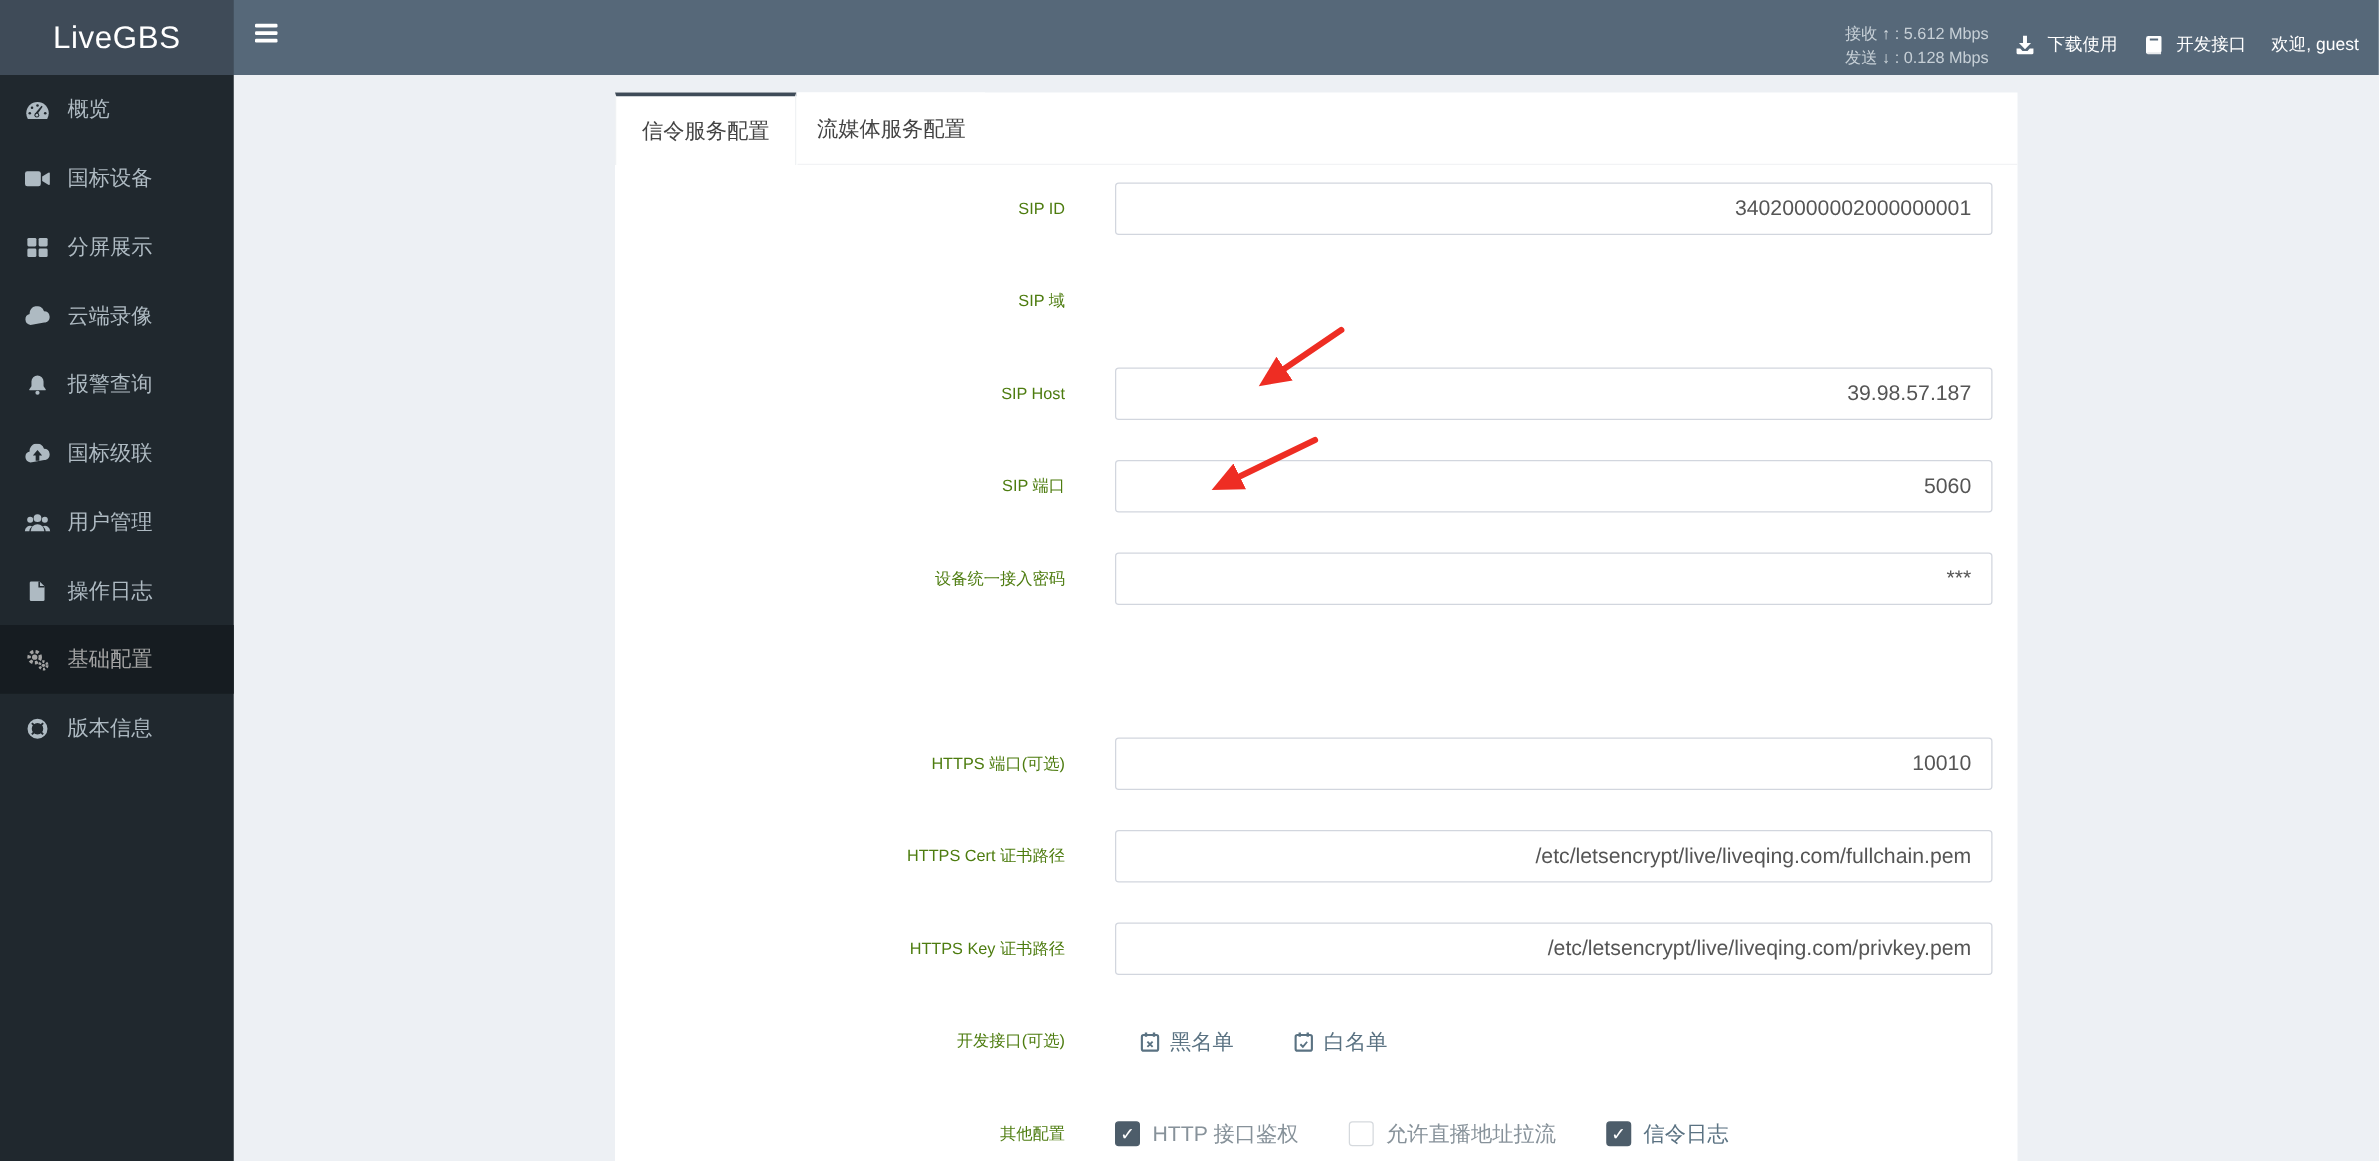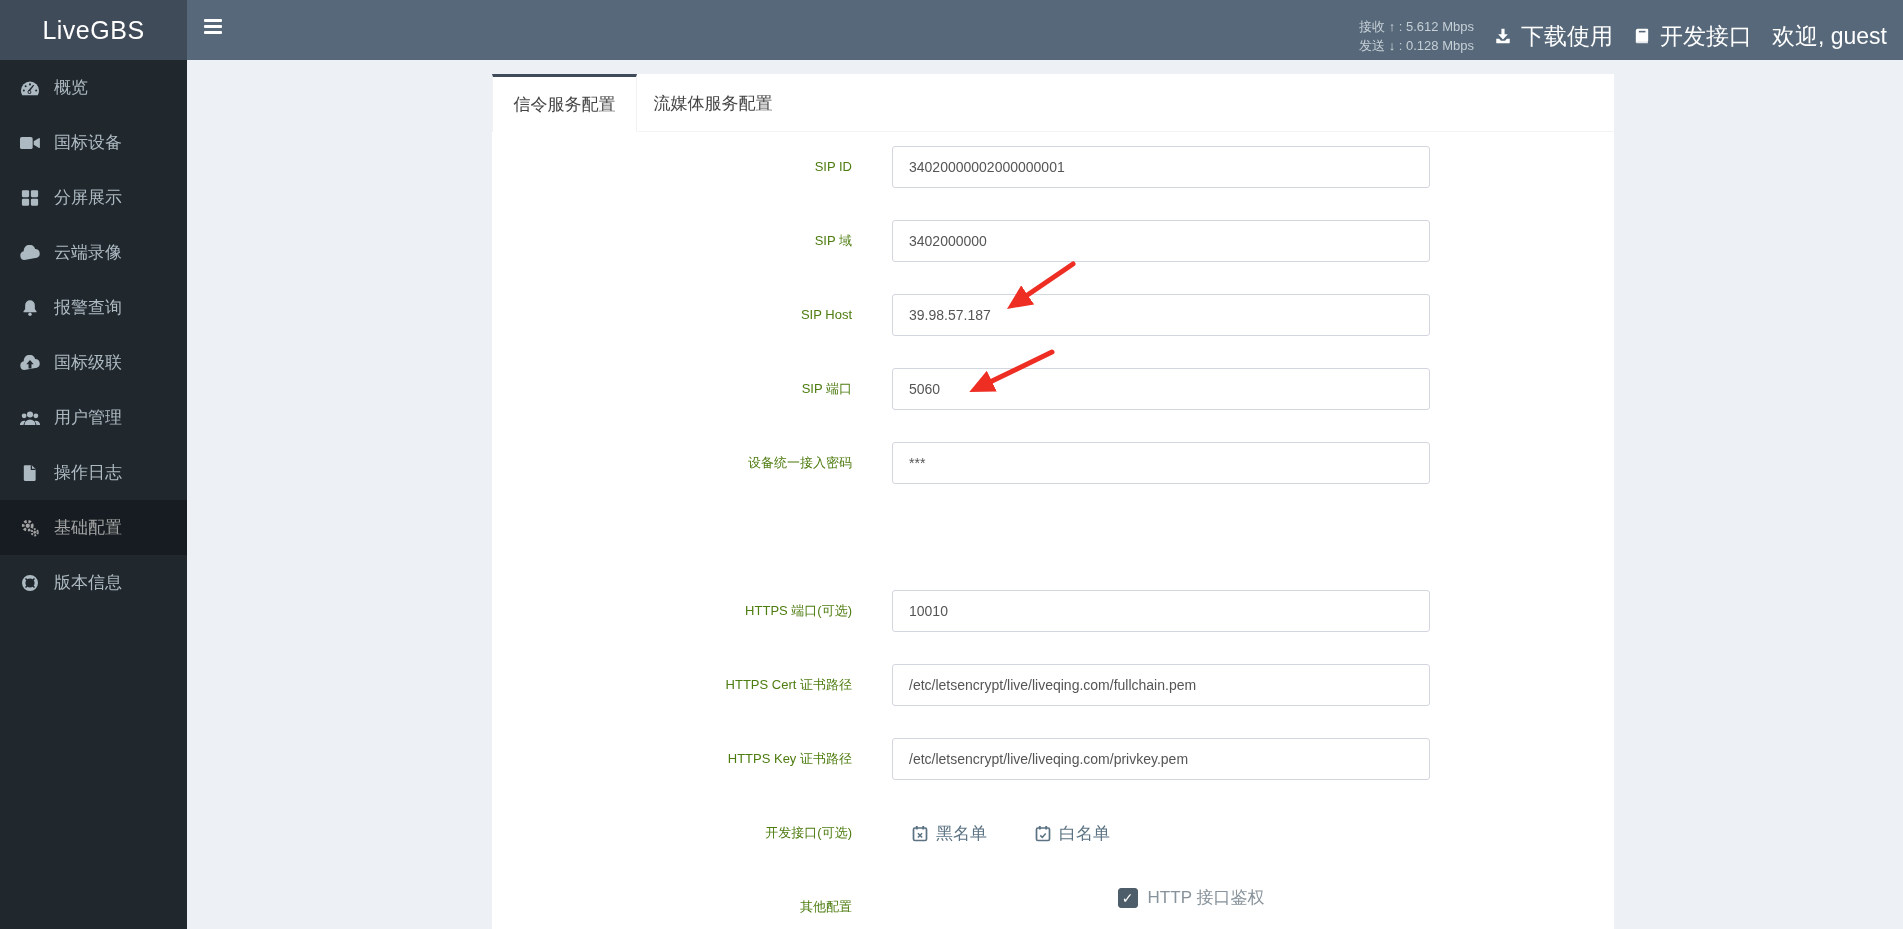--- a/index.html
+++ b/index.html
@@ -8,21 +8,21 @@
 
   
   .topbar { position:absolute; top:0; left:0; width:1903px; height:60px; background:#566879; z-index:10; }
   .logo { position:absolute; left:0; top:0; width:187px; height:60px; background:#3f4b58;
     display:flex; align-items:center; justify-content:center; color:#fff; font-size:25px; letter-spacing:.5px; }
   .hamburger { position:absolute; left:204px; top:19px; width:20px; height:22px; cursor:pointer; }
   .hamburger span { display:block; width:18px; height:3px; background:#fff; margin:0 0 3px 0; border-radius:1px; }
   .topbar-right { position:absolute; right:0; top:0; height:72px; display:flex; align-items:center; gap:20px; padding-right:16px; }
   .net-stats { font-size:13px; color:#c6cfd6; line-height:1.5; white-space:nowrap; }
   .net-stats .arrow { font-weight:bold; color:#d4dbe0; }
-  .tb-item { display:flex; align-items:center; gap:9px; color:#fff; font-size:23px; cursor:pointer; white-space:nowrap; }
+  .tb-item { display:flex; align-items:center; gap:9px; color:#fff; font-size:14px; cursor:pointer; white-space:nowrap; }
   .tb-item svg { display:block; }
 
   
   .sidebar { position:absolute; top:60px; left:0; width:187px; height:869px; background:#20282e; z-index:9; }
   .side-item { height:55px; display:flex; align-items:center; gap:13px; padding-left:19px;
     color:#aebac2; font-size:17px; cursor:pointer;text-align:right; }
   .side-item svg { display:block; flex:0 0 22px; }
   .side-item.active { background:#161c21; color:#a3a3a3; }
 
   
@@ -33,30 +33,30 @@
   .tab { position:absolute; top:0; height:58px; display:flex; align-items:center; justify-content:center;
     font-size:17px; color:#444; cursor:pointer; background:#fff; }
   .tab.active { left:0; width:145px; border-top:3px solid #3f4b58; border-right:1px solid #f0f2f4; border-left:1px solid #f0f2f4; }
   .tab.inactive { left:146px; width:150px; }
   .tab-head .head-border { position:absolute; left:146px; right:0; top:57px; height:1px; background:#f2f3f5; }
 
   .frow { position:absolute; left:0; width:100%; height:42px; }
   .lbl { position:absolute; left:0; top:0; width:360px; height:42px; line-height:42px;
     text-align:right; font-size:13px; color:#4d7c0f; }
   .ctl { position:absolute; left:400px; top:0; width:598px; height:42px; }
-  .box { width:538px; height:42px; border:1px solid #d2d6de; border-radius:3px; background:#fff;
-    padding:0 16px; font-size:14px; color:#555; font-family:inherit; outline:none; }
+  .box { width:702px; height:42px; border:1px solid #d2d6de; border-radius:3px; background:#fff;
+    padding:0 16px; font-size:17px; color:#555; font-family:inherit; outline:none;text-align:right; }
   .selectbox { display:flex; align-items:center; justify-content:space-between; cursor:pointer; }
   .selectbox svg { display:block; }
 
   .linkrow { display:flex; align-items:center; gap:28px; height:42px; }
   .cal-link { display:flex; align-items:center; gap:8px; color:#5a7282; font-size:17px; cursor:pointer;padding-left:20px; }
   .cal-link svg { display:block; }
 
-  .cbrow { display:flex; align-items:center; gap:40px; height:42px;flex-direction:column; }
+  .cbrow { display:flex; align-items:center; gap:40px; height:42px; }
   .cb-item { display:flex; align-items:center; gap:10px; font-size:17px; cursor:pointer; }
   .cb { width:20px; height:20px; border-radius:3px; display:flex; align-items:center; justify-content:center;
     border:1px solid #d5d9dd; background:#fff; color:#fff; font-size:14px; line-height:1; }
   .cb.checked { background:#4d5d6a; border-color:#4d5d6a; }
   .cb.checked::after { content:"✓"; }
   .cb-gray { color:#87929a; }
   .cb-slate { color:#5a7282; }
 
   .annotations { position:absolute; top:0; left:0; width:1903px; height:929px; pointer-events:none; z-index:40; }
 </style>
@@ -213,21 +213,20 @@
       <div class="head-border"></div>
     </div>
 
     <div class="frow" style="top:72px">
       <label class="lbl">SIP ID</label>
       <div class="ctl"><input class="box" value="34020000002000000001" style=""></div>
     </div>
 
     <div class="frow" style="top:146px">
       <label class="lbl">SIP 域</label>
-      <div class="ctl"><input class="box" value="3402000000" style=""></div>
     </div>
 
     <div class="frow" style="top:220px">
       <label class="lbl">SIP Host</label>
       <div class="ctl"><input class="box" value="39.98.57.187" style=""></div>
     </div>
 
     <div class="frow" style="top:294px">
       <label class="lbl">SIP 端口</label>
       <div class="ctl"><input class="box" value="5060" style=""></div>

